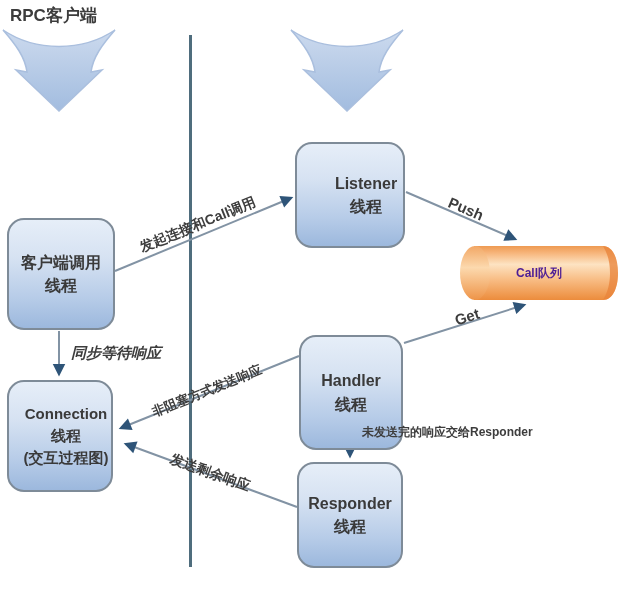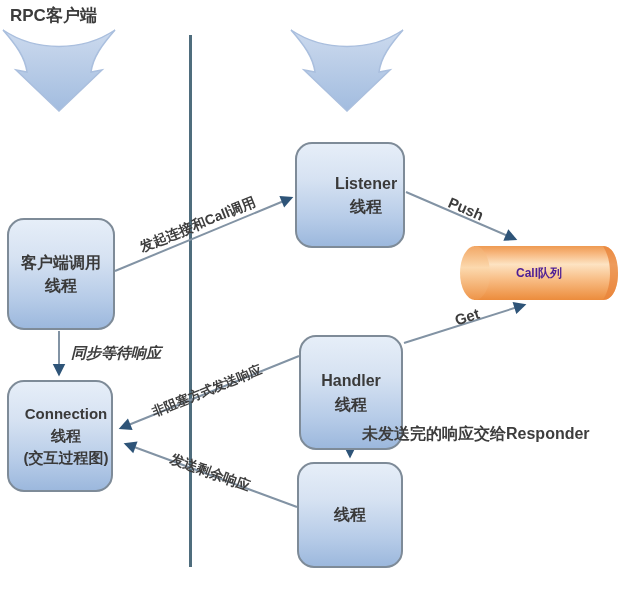--- a/index.html
+++ b/index.html
@@ -95,20 +95,21 @@
     <span>Listener</span>
     <span>线程</span>
   </div>
 
   <div class="node fs16" style="left:299px;top:303px;width:104px;height:115px;margin-top:32px;">
     <span>Handler</span>
     <span>线程</span>
   </div>
 
   <div class="node fs16" style="left:297px;top:462px;width:106px;height:106px;">
+    <span>Responder</span>
     <span>线程</span>
   </div>
 
   <svg class="abs" style="left:458px;top:244px;" width="162" height="58" viewBox="0 0 162 58">
     <defs>
       <linearGradient id="cylBody" x1="0" y1="0" x2="0" y2="1">
         <stop offset="0" stop-color="#ee9a52"></stop>
         <stop offset="0.12" stop-color="#f6b378"></stop>
         <stop offset="0.34" stop-color="#fde3c2"></stop>
         <stop offset="0.62" stop-color="#f8bd85"></stop>
@@ -127,20 +128,20 @@
   <div class="queue-label" style="left:470px;top:246px;width:138px;height:54px;">Call队列</div>
 
   <div class="edge-label" style="left:113px;top:216px;width:170px;font-size:14px;transform:rotate(-22deg);">发起连接和Call调用</div>
 
   <div class="edge-label" style="left:71px;top:344px;font-size:15px;font-style:italic;">同步等待响应</div>
 
   <div class="edge-label" style="left:126px;top:382px;width:162px;font-size:13px;transform:rotate(-22deg);">非阻塞方式发送响应</div>
 
   <div class="edge-label" style="left:136px;top:464px;width:148px;font-size:14px;transform:rotate(20deg);">发送剩余响应</div>
 
-  <div class="edge-label" style="left:362px;top:424px;font-size:16px;">未发送完的响应交给Responder</div>
+  <div class="edge-label" style="left:362px;top:424px;font-size:12px;">未发送完的响应交给Responder</div>
 
   <div class="edge-label" style="left:442px;top:200px;width:48px;font-size:15px;transform:rotate(23deg);">Push</div>
 
   <div class="edge-label" style="left:447px;top:308px;width:40px;font-size:15px;transform:rotate(-17deg);">Get</div>
 
 
 </div>
 
 </body></html>

